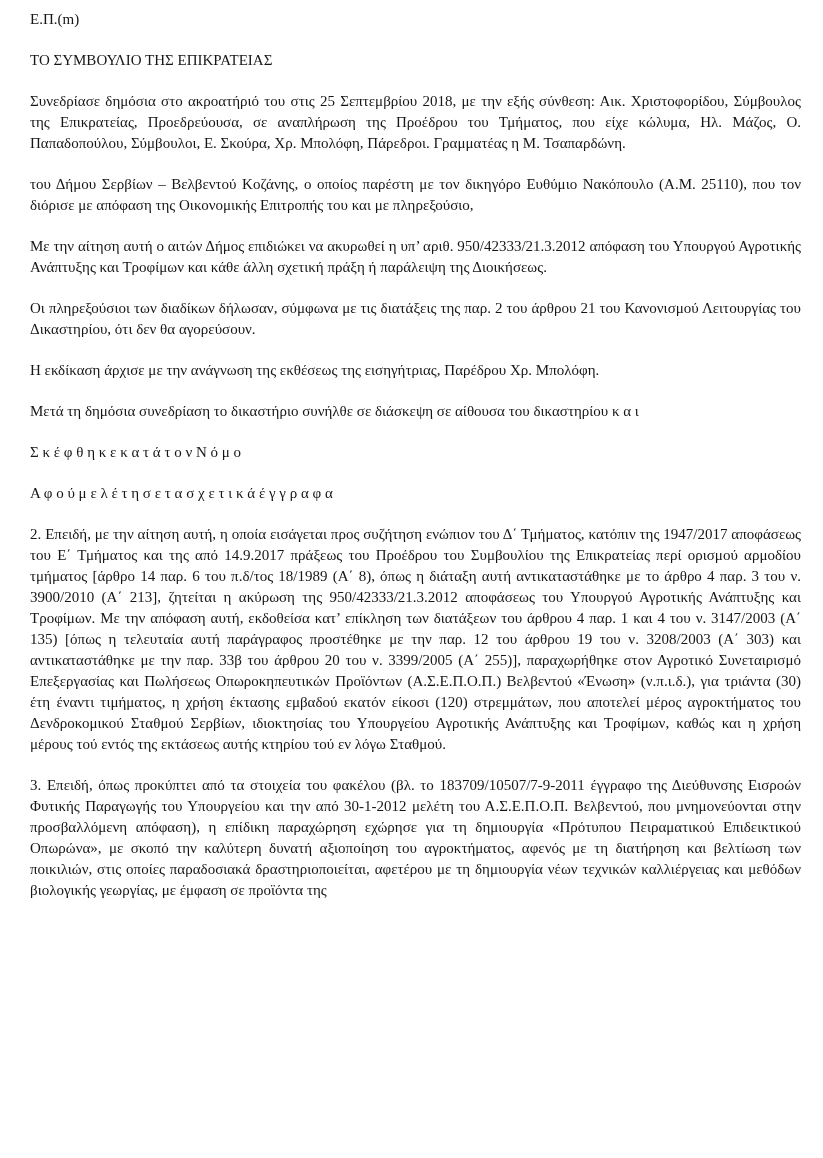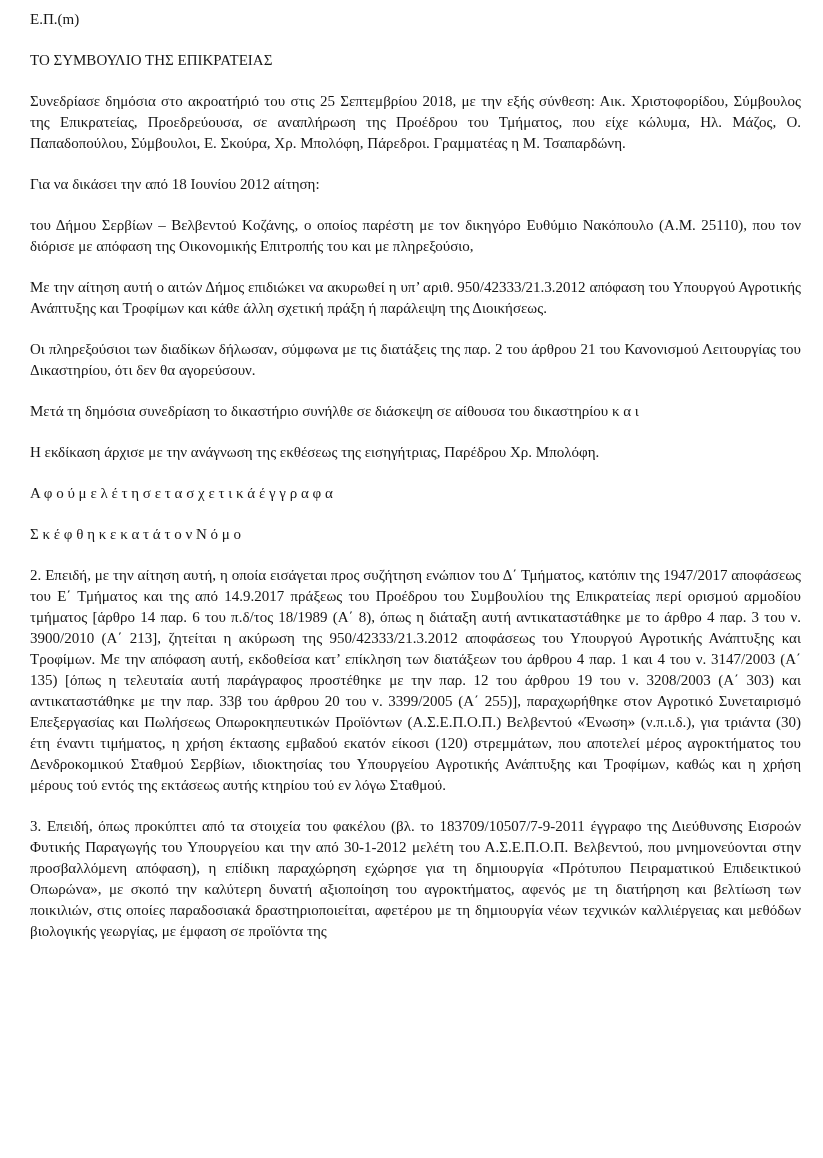--- a/index.html
+++ b/index.html
@@ -33,24 +33,23 @@
   }
 </style>
 </head>
 <body>
 
 <div class="page">
   <div id="doc-body">
       <p class="para left">Ε.Π.(m)</p>
       <p class="para left">ΤΟ ΣΥΜΒΟΥΛΙΟ ΤΗΣ ΕΠΙΚΡΑΤΕΙΑΣ</p>
       <p class="para">Συνεδρίασε δημόσια στο ακροατήριό του στις 25 Σεπτεμβρίου 2018, με την εξής σύνθεση: Αικ. Χριστοφορίδου, Σύμβουλος της Επικρατείας, Προεδρεύουσα, σε αναπλήρωση της Προέδρου του Τμήματος, που είχε κώλυμα, Ηλ. Μάζος, Ο. Παπαδοπούλου, Σύμβουλοι, Ε. Σκούρα, Χρ. Μπολόφη, Πάρεδροι. Γραμματέας η Μ. Τσαπαρδώνη.</p>
-      <p class="para left">Για να δικάσει την από 18 Ιουνίου 2012 αίτηση:</p>
       <p class="para">του Δήμου Σερβίων – Βελβεντού Κοζάνης, ο οποίος παρέστη με τον δικηγόρο Ευθύμιο Νακόπουλο (Α.Μ. 25110), που τον διόρισε με απόφαση της Οικονομικής Επιτροπής του και με πληρεξούσιο,</p>
       <p class="para">Με την αίτηση αυτή ο αιτών Δήμος επιδιώκει να ακυρωθεί η υπ’ αριθ. 950/42333/21.3.2012 απόφαση του Υπουργού Αγροτικής Ανάπτυξης και Τροφίμων και κάθε άλλη σχετική πράξη ή παράλειψη της Διοικήσεως.</p>
       <p class="para">Οι πληρεξούσιοι των διαδίκων δήλωσαν, σύμφωνα με τις διατάξεις της παρ. 2 του άρθρου 21 του Κανονισμού Λειτουργίας του Δικαστηρίου, ότι δεν θα αγορεύσουν.</p>
+      <p class="para left">Η εκδίκαση άρχισε με την ανάγνωση της εκθέσεως της εισηγήτριας, Παρέδρου Χρ. Μπολόφη.</p>
       <p class="para left">Μετά τη δημόσια συνεδρίαση το δικαστήριο συνήλθε σε διάσκεψη σε αίθουσα του δικαστηρίου κ α ι</p>
-      <p class="para left">Η εκδίκαση άρχισε με την ανάγνωση της εκθέσεως της εισηγήτριας, Παρέδρου Χρ. Μπολόφη.</p>
+      <p class="para left">Σ κ έ φ θ η κ ε κ α τ ά τ ο ν Ν ό μ ο</p>
       <p class="para left">Α φ ο ύ μ ε λ έ τ η σ ε τ α σ χ ε τ ι κ ά έ γ γ ρ α φ α</p>
-      <p class="para left">Σ κ έ φ θ η κ ε κ α τ ά τ ο ν Ν ό μ ο</p>
       <p class="para">2. Επειδή, με την αίτηση αυτή, η οποία εισάγεται προς συζήτηση ενώπιον του Δ΄ Τμήματος, κατόπιν της 1947/2017 αποφάσεως του Ε΄ Τμήματος και της από 14.9.2017 πράξεως του Προέδρου του Συμβουλίου της Επικρατείας περί ορισμού αρμοδίου τμήματος [άρθρο 14 παρ. 6 του π.δ/τος 18/1989 (Α΄ 8), όπως η διάταξη αυτή αντικαταστάθηκε με το άρθρο 4 παρ. 3 του ν. 3900/2010 (Α΄ 213], ζητείται η ακύρωση της 950/42333/21.3.2012 αποφάσεως του Υπουργού Αγροτικής Ανάπτυξης και Τροφίμων. Με την απόφαση αυτή, εκδοθείσα κατ’ επίκληση των διατάξεων του άρθρου 4 παρ. 1 και 4 του ν. 3147/2003 (Α΄ 135) [όπως η τελευταία αυτή παράγραφος προστέθηκε με την παρ. 12 του άρθρου 19 του ν. 3208/2003 (Α΄ 303) και αντικαταστάθηκε με την παρ. 33β του άρθρου 20 του ν. 3399/2005 (Α΄ 255)], παραχωρήθηκε στον Αγροτικό Συνεταιρισμό Επεξεργασίας και Πωλήσεως Οπωροκηπευτικών Προϊόντων (Α.Σ.Ε.Π.Ο.Π.) Βελβεντού «Ένωση» (ν.π.ι.δ.), για τριάντα (30) έτη έναντι τιμήματος, η χρήση έκτασης εμβαδού εκατόν είκοσι (120) στρεμμάτων, που αποτελεί μέρος αγροκτήματος του Δενδροκομικού Σταθμού Σερβίων, ιδιοκτησίας του Υπουργείου Αγροτικής Ανάπτυξης και Τροφίμων, καθώς και η χρήση μέρους τού εντός της εκτάσεως αυτής κτηρίου τού εν λόγω Σταθμού.</p>
       <p class="para">3. Επειδή, όπως προκύπτει από τα στοιχεία του φακέλου (βλ. το 183709/10507/7-9-2011 έγγραφο της Διεύθυνσης Εισροών Φυτικής Παραγωγής του Υπουργείου και την από 30-1-2012 μελέτη του Α.Σ.Ε.Π.Ο.Π. Βελβεντού, που μνημονεύονται στην προσβαλλόμενη απόφαση), η επίδικη παραχώρηση εχώρησε για τη δημιουργία «Πρότυπου Πειραματικού Επιδεικτικού Οπωρώνα», με σκοπό την καλύτερη δυνατή αξιοποίηση του αγροκτήματος, αφενός με τη διατήρηση και βελτίωση των ποικιλιών, στις οποίες παραδοσιακά δραστηριοποιείται, αφετέρου με τη δημιουργία νέων τεχνικών καλλιέργειας και μεθόδων βιολογικής γεωργίας, με έμφαση σε προϊόντα της</p>
     </div>
 </div>
 
 </body></html>

